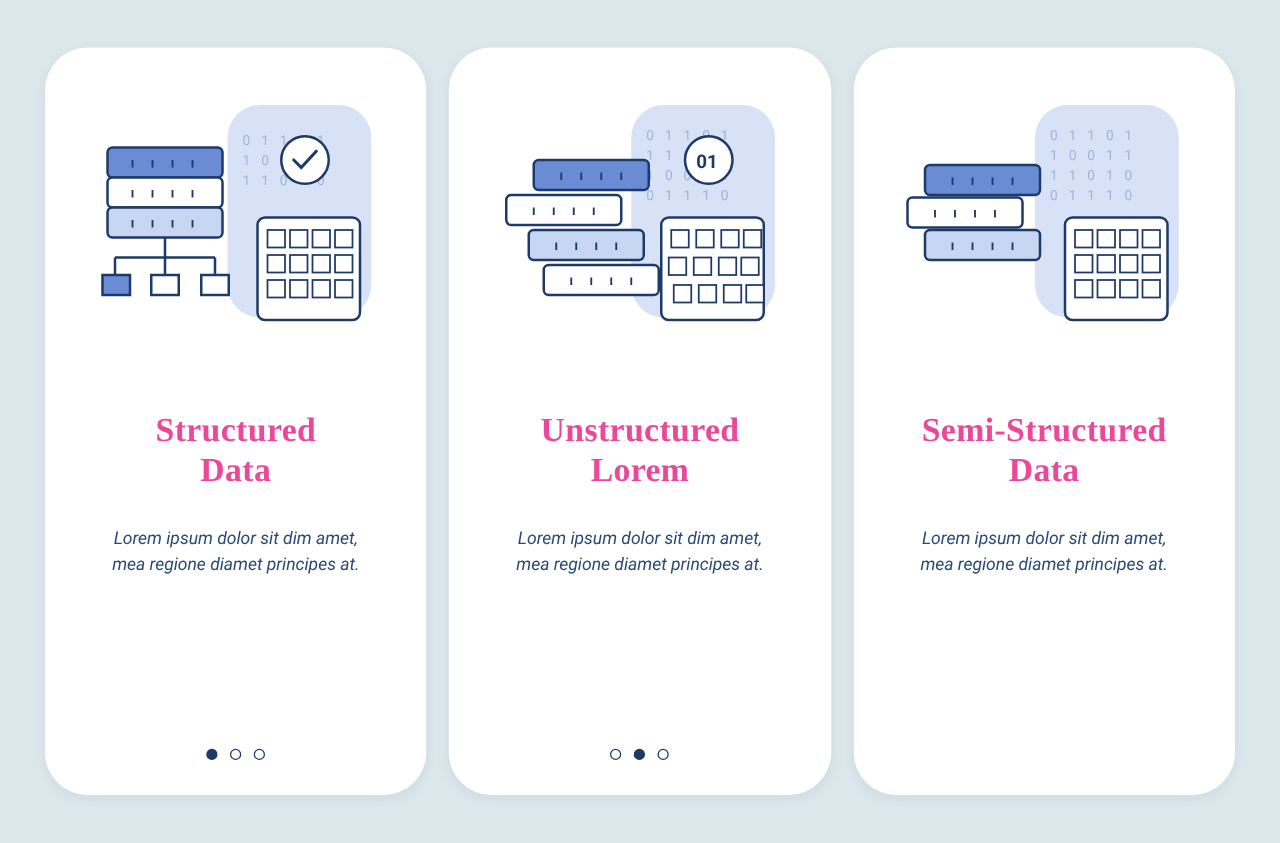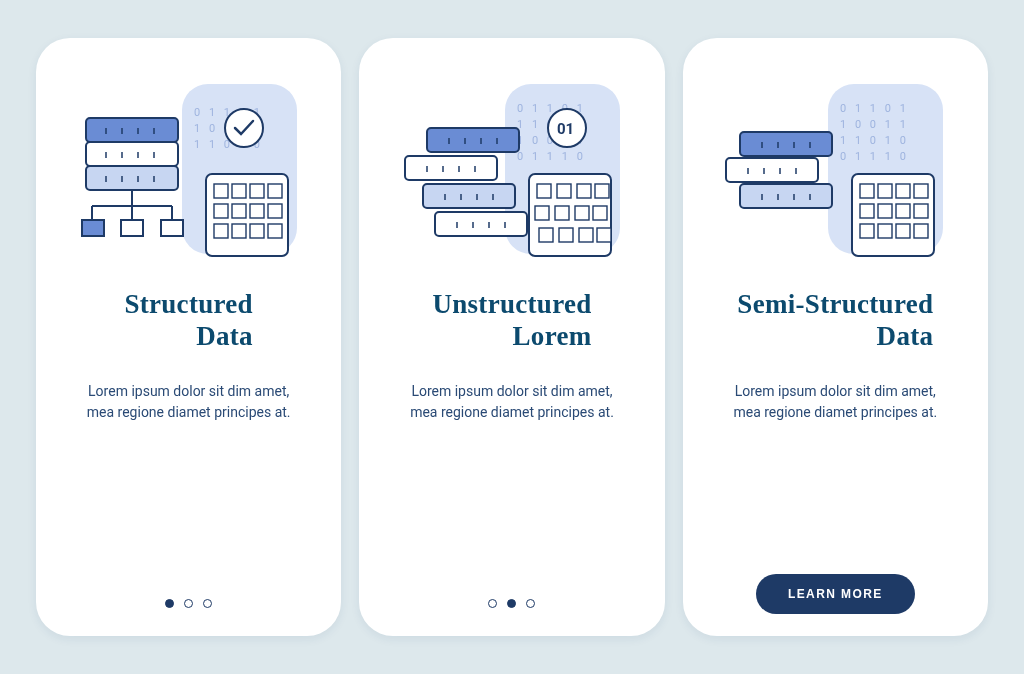--- a/index.html
+++ b/index.html
@@ -51,35 +51,37 @@
     padding: 40px 28px 30px;
     position: relative;
   }
   .illus {
     width: 230px;
     height: 210px;
     position: relative;
   }
   .title {
     font-family: Georgia, "Times New Roman", serif;
-    color: #0c4a6e;
+    color: #ec4899;
     font-size: 27px;
     line-height: 1.2;
     font-weight: 700;
-    text-align: right;
+    text-align: center;
+    margin-top: 40px;
     white-space: pre-line;
     letter-spacing: 0.3px;
   }
   .desc {
     color: #2a4a75;
     font-size: 14px;
     line-height: 1.55;
     text-align: center;
     margin-top: 28px;
     max-width: 220px;
+    font-style: italic;
   }
   .pager {
     position: absolute;
     bottom: 28px;
     display: flex;
     gap: 10px;
     align-items: center;
   }
   .dot {
     width: 9px;
@@ -280,14 +282,13 @@
         <line x1="42" y1="116" x2="42" y2="122"></line>
           <line x1="58" y1="116" x2="58" y2="122"></line>
           <line x1="74" y1="116" x2="74" y2="122"></line>
           <line x1="90" y1="116" x2="90" y2="122"></line>
       </g>
     </svg>
   </div>
   <h2 class="title">Semi-Structured
 Data</h2>
   <p class="desc">Lorem ipsum dolor sit dim amet, mea regione diamet principes at.</p>
-  <button class="cta">LEARN MORE</button>
 </div>
 
 </body></html>

